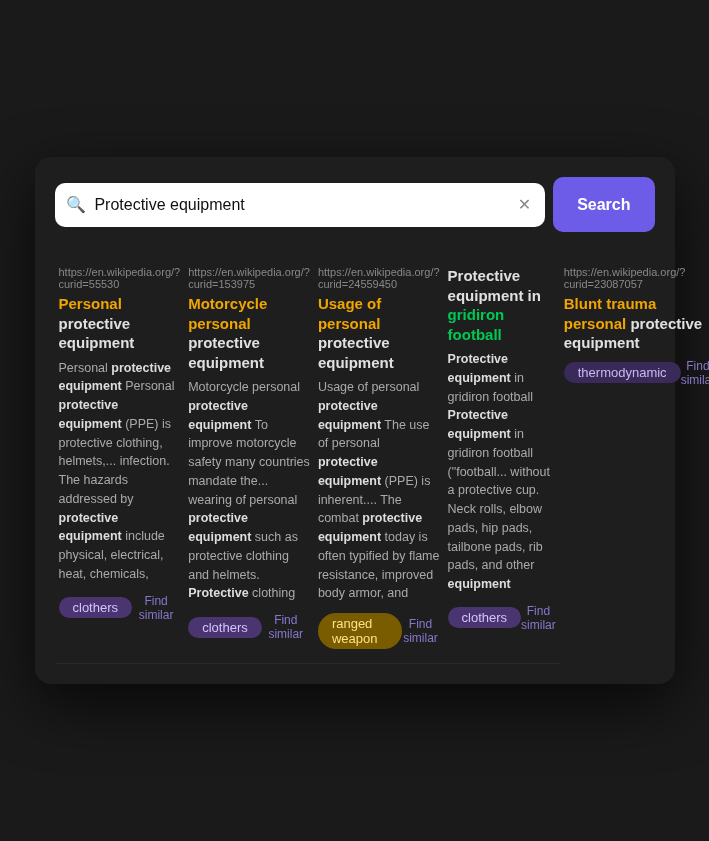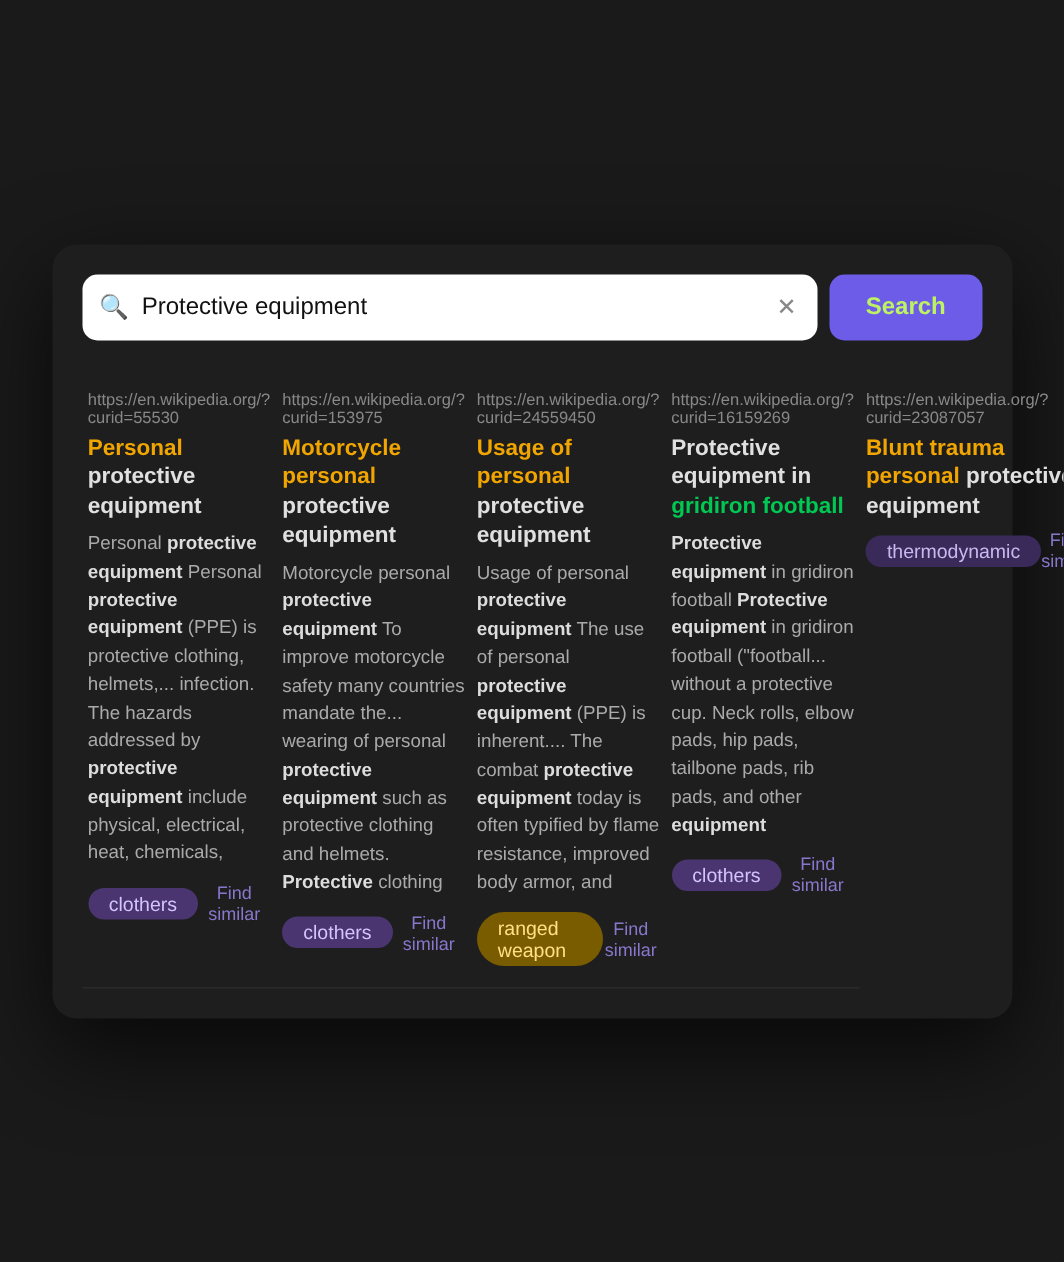--- a/index.html
+++ b/index.html
@@ -60,25 +60,25 @@
       cursor: pointer;
       color: #888;
       font-size: 16px;
       display: flex;
       align-items: center;
       padding: 2px;
     }
 
     .search-btn {
       background: #6c5ce7;
-      color: #bef264;
+      color: #ffffff;
       border: none;
       border-radius: 10px;
       padding: 0 24px;
-      height: 44px;
+      height: 55px;
       font-size: 16px;
       font-weight: 600;
       cursor: pointer;
       white-space: nowrap;
     }
 
     .results-list {
       display: flex;
       flex-direction: row;
       gap: 0;
@@ -187,21 +187,20 @@
       <div class="result-item">
         <div class="result-url">https://en.wikipedia.org/?curid=24559450</div>
         <div class="result-title"><span class="highlight">Usage of personal</span> <span style="font-weight: 700; color: rgb(224, 224, 224);">protective equipment</span></div>
         <div class="result-snippet">Usage of personal <strong>protective equipment</strong> The use of personal <strong>protective equipment</strong> (PPE) is inherent.... The combat <strong>protective equipment</strong> today is often typified by flame resistance, improved body armor, and</div>
         <div class="result-footer">
           <span class="tag" style="background: rgb(122, 92, 0); color: rgb(255, 224, 130);">ranged weapon</span>
           <button class="find-similar">Find similar</button>
         </div>
       </div>
       <div class="result-item">
-        <div class="result-url">https://en.wikipedia.org/?curid=16159269</div>
         <div class="result-title"><span style="font-weight: 700; color: rgb(224, 224, 224);">Protective equipment</span> in <span class="highlight-green">gridiron football</span></div>
         <div class="result-snippet"><strong>Protective equipment</strong> in gridiron football <strong>Protective equipment</strong> in gridiron football ("football... without a protective cup. Neck rolls, elbow pads, hip pads, tailbone pads, rib pads, and other <strong>equipment</strong></div>
         <div class="result-footer">
           <span class="tag" style="background: rgb(74, 53, 112); color: rgb(212, 197, 255);">clothers</span>
           <button class="find-similar">Find similar</button>
         </div>
       </div>
       <div class="result-item">
         <div class="result-url">https://en.wikipedia.org/?curid=23087057</div>
         <div class="result-title"><span class="highlight">Blunt trauma personal</span> <span style="font-weight: 700; color: rgb(224, 224, 224);">protective equipment</span></div>

